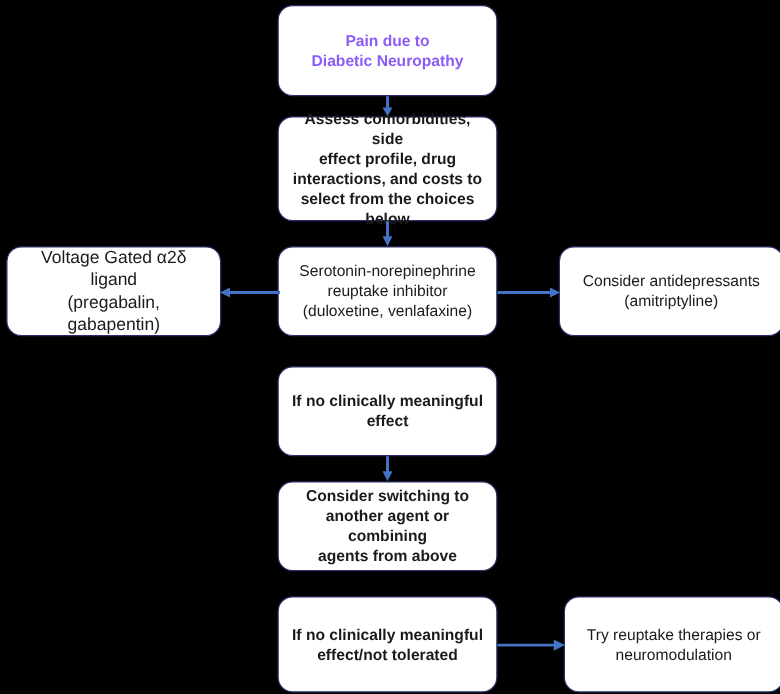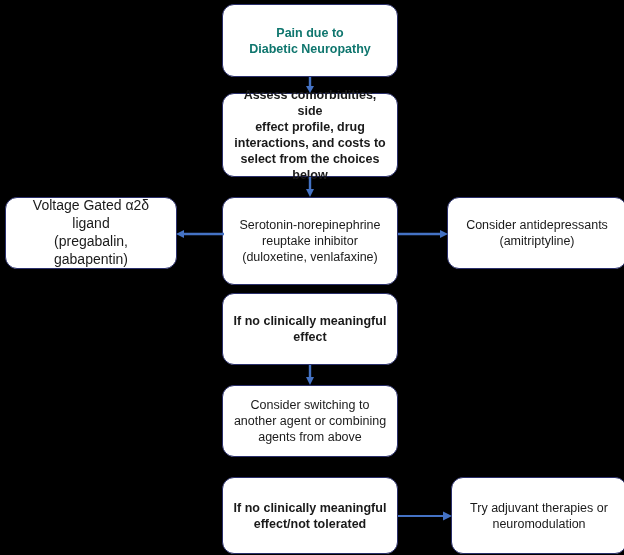--- a/index.html
+++ b/index.html
@@ -32,21 +32,21 @@
   }
   .node .txt {
     display: block;
     white-space: pre-line;
   }
   .node.bold .txt {
     font-weight: bold;
   }
   .node.title .txt {
     font-weight: bold;
-    color: #0f766e;
+    color: #8b5cf6;
   }
   
   .conn {
     position: absolute;
   }
   .conn svg {
     display: block;
     overflow: visible;
   }
 </style>
@@ -61,54 +61,54 @@
   </div>
 
   <div class="node bold" style="left:222px; top:93px; width:176px; height:84px; font-size:12.5px;">
     <span class="txt">Assess comorbidities, side
 effect profile, drug
 interactions, and costs to
 select from the choices
 below</span>
   </div>
 
-  <div class="node" style="left:222px; top:197px; width:176px; height:88px; font-size:12.5px;align-items:center;">
+  <div class="node" style="left:222px; top:197px; width:176px; height:72px; font-size:12.5px;align-items:center;">
     <span class="txt">Serotonin-norepinephrine
 reuptake inhibitor
 (duloxetine, venlafaxine)</span>
   </div>
 
   <div class="node" style="left:5px; top:197px; width:172px; height:72px; font-size:14px;">
     <span class="txt">Voltage Gated α2δ ligand
 (pregabalin, gabapentin)</span>
   </div>
 
   <div class="node" style="left:447px; top:197px; width:180px; height:72px; font-size:12.5px;">
     <span class="txt">Consider antidepressants
 (amitriptyline)</span>
   </div>
 
   <div class="node bold" style="left:222px; top:293px; width:176px; height:72px; font-size:12.5px;">
     <span class="txt">If no clinically meaningful
 effect</span>
   </div>
 
-  <div class="node" style="left:222px; top:385px; width:176px; height:72px; font-size:12.5px;">
+  <div class="node" style="left:222px; top:385px; width:176px; height:72px; font-size:12.5px;font-weight:bold;">
     <span class="txt">Consider switching to
 another agent or combining
 agents from above</span>
   </div>
 
   <div class="node bold" style="left:222px; top:477px; width:176px; height:77px; font-size:12.5px;">
     <span class="txt">If no clinically meaningful
 effect/not tolerated</span>
   </div>
 
   <div class="node" style="left:451px; top:477px; width:176px; height:77px; font-size:12.5px;">
-    <span class="txt">Try adjuvant therapies or
+    <span class="txt">Try reuptake therapies or
 neuromodulation</span>
   </div>
 
   <div class="conn" style="left:303px; top:77px; width:14px; height:17px;">
     <svg width="14" height="17" viewBox="0 0 14 17">
       <line x1="7" y1="0" x2="7" y2="11" stroke="#4472c4" stroke-width="2.4"></line>
       <polygon points="7,16 3,9 11,9" fill="#4472c4"></polygon>
     </svg>
   </div>
 

